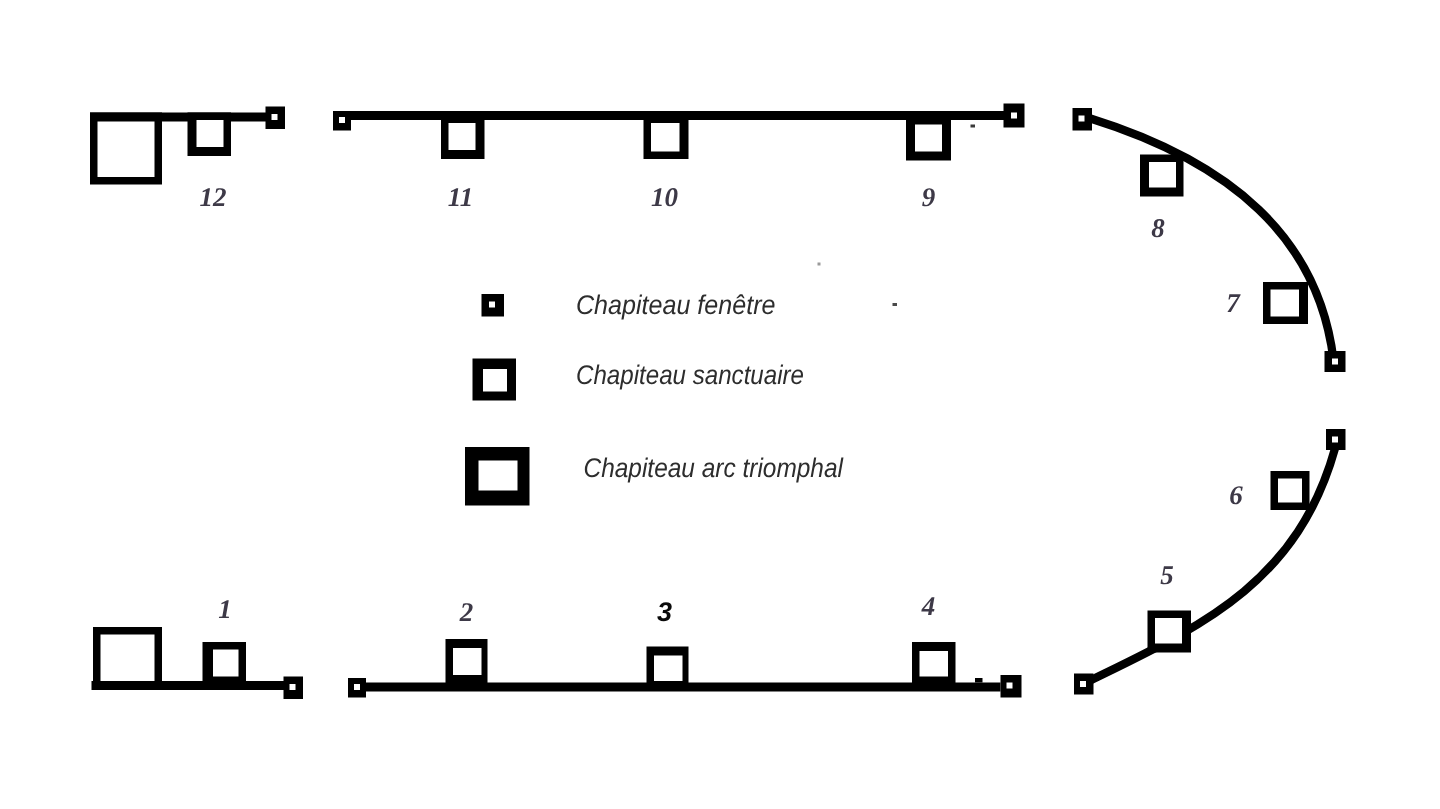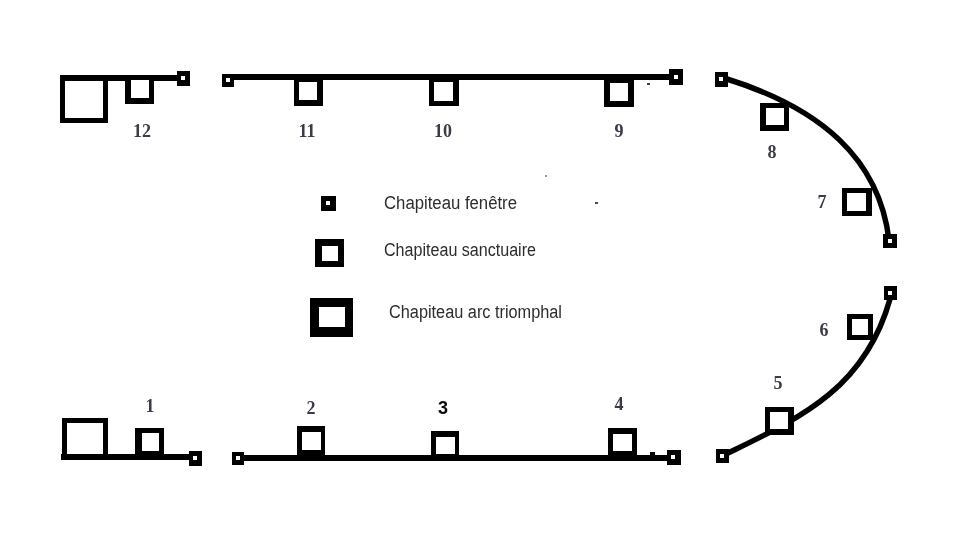--- a/index.html
+++ b/index.html
@@ -1,16 +1,16 @@
 <!DOCTYPE html>
 <html><head>
 <meta charset="utf-8">
 <style>
   html,body{margin:0;padding:0;background:#ffffff;}
-  .page{position:relative;width:960px;height:539px;background:#ffffff;overflow:hidden;}
+  .page{position:relative;width:960px;height:539px;background:#ffffff;overflow:hidden;font-style:italic;}
   svg{position:absolute;left:0;top:0;}
   text{font-family:"Liberation Serif",serif;font-weight:bold;fill:#3d3947;font-size:18px;}
   .leg{font-family:"Liberation Sans",sans-serif;font-weight:normal;fill:#2d2d2d;font-size:18px;}
 </style>
 </head>
 <body>
 <div class="page">
 <svg width="960" height="539" viewBox="0 0 960 539" xmlns="http://www.w3.org/2000/svg">
 
 <rect x="60" y="75" width="130" height="6" fill="#000"></rect>

